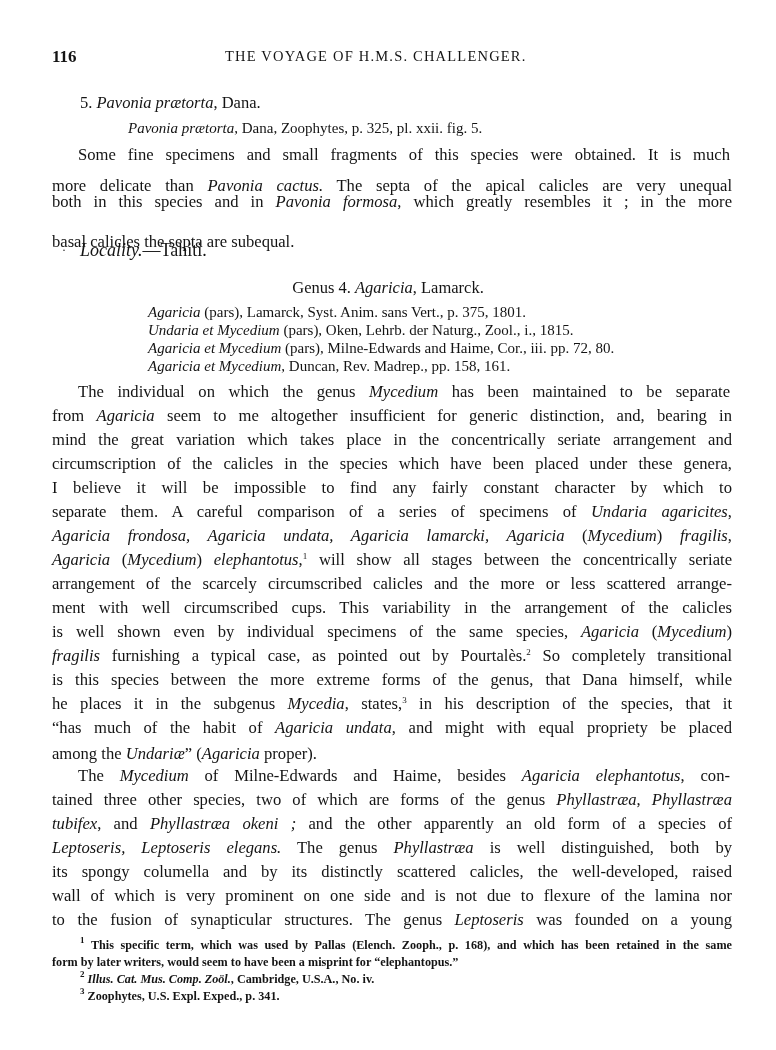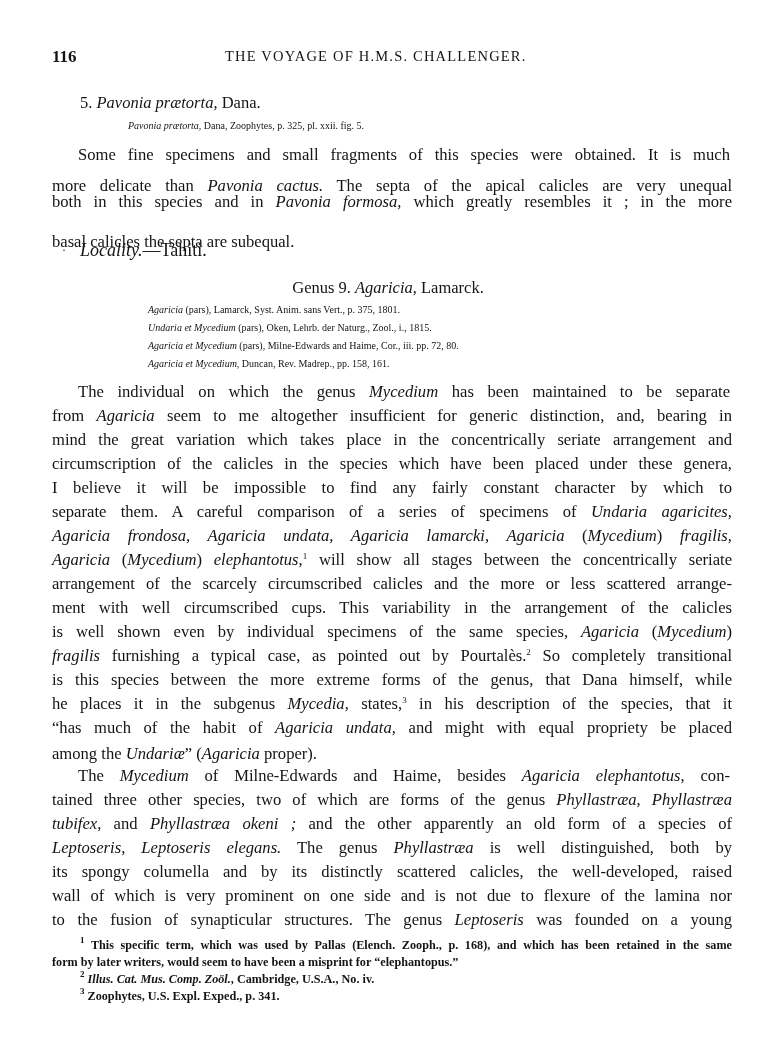--- a/index.html
+++ b/index.html
@@ -5,21 +5,21 @@
   html, body { margin: 0; padding: 0; background: #ffffff; }
   body {
     width: 776px; height: 1050px; position: relative; overflow: hidden;
     font-family: "Liberation Serif", "DejaVu Serif", serif;
     color: #141414;
   }
   .abs { position: absolute; white-space: nowrap; }
   .header-num { left: 52px; top: 47px; font-size: 17px; font-weight: bold; }
   .header-title { left: 225px; top: 48px; font-size: 14.5px; letter-spacing: 1.2px; }
   .species-head { left: 80px; top: 93px; font-size: 16.5px; }
-  .synonym { font-size: 10px; }
+  .synonym { font-size: 15px; }
   .line { left: 52px; width: 680px; font-size: 16.6px; text-align: justify; text-align-last: justify; white-space: nowrap; }
   .line.last { text-align-last: left; }
   .line.indent { left: 78px; width: 652px; }
   .genus-head { left: 0; width: 776px; text-align: center; top: 278px; font-size: 16.5px; }
   .fn { font-size: 12.2px; font-weight: bold; }
   .fn-line { left: 52px; width: 680px; text-align: justify; text-align-last: justify; }
   .fn-line.last { text-align-last: left; }
   sup { font-size: 9px; vertical-align: 6px; line-height: 0; }
   i { font-style: italic; }
   .dot { left: 62px; top: 243px; font-size: 12px; }
@@ -35,21 +35,21 @@
 
 <div>
   <div class="abs line indent" style="top:145px;"><span>Some fine specimens and small fragments of this species were obtained.  It is much</span></div>
   <div class="abs line" style="top:176px;"><span>more delicate than </span><i>Pavonia cactus.</i><span>  The septa of the apical calicles are very unequal</span></div>
   <div class="abs line" style="top:192px;"><span>both in this species and in </span><i>Pavonia formosa</i><span>, which greatly resembles it ; in the more</span></div>
   <div class="abs line last" style="top:232px;"><span>basal calicles the septa are subequal.</span></div>
 </div>
 <div class="abs dot">·</div>
 <div class="abs" style="left:80px; top:240px; font-size:18px;"><i>Locality.</i><span>—Tahiti.</span></div>
 
-<div class="abs genus-head"><span>Genus 9. </span><i>Agaricia</i><span>, Lamarck.</span></div>
+<div class="abs genus-head"><span>Genus 4. </span><i>Agaricia</i><span>, Lamarck.</span></div>
 
 <div>
   <div class="abs synonym" style="left:148px; top:304px;"><i>Agaricia</i><span> (pars), Lamarck, Syst. Anim. sans Vert., p. 375, 1801.</span></div>
   <div class="abs synonym" style="left:148px; top:322px;"><i>Undaria et Mycedium</i><span> (pars), Oken, Lehrb. der Naturg., Zool., i., 1815.</span></div>
   <div class="abs synonym" style="left:148px; top:340px;"><i>Agaricia et Mycedium</i><span> (pars), Milne-Edwards and Haime, Cor., iii. pp. 72, 80.</span></div>
   <div class="abs synonym" style="left:148px; top:358px;"><i>Agaricia et Mycedium</i><span>, Duncan, Rev. Madrep., pp. 158, 161.</span></div>
 </div>
 
 <div>
   <div class="abs line indent" style="top:382px;"><span>The individual on which the genus </span><i>Mycedium</i><span> has been maintained to be separate</span></div>

